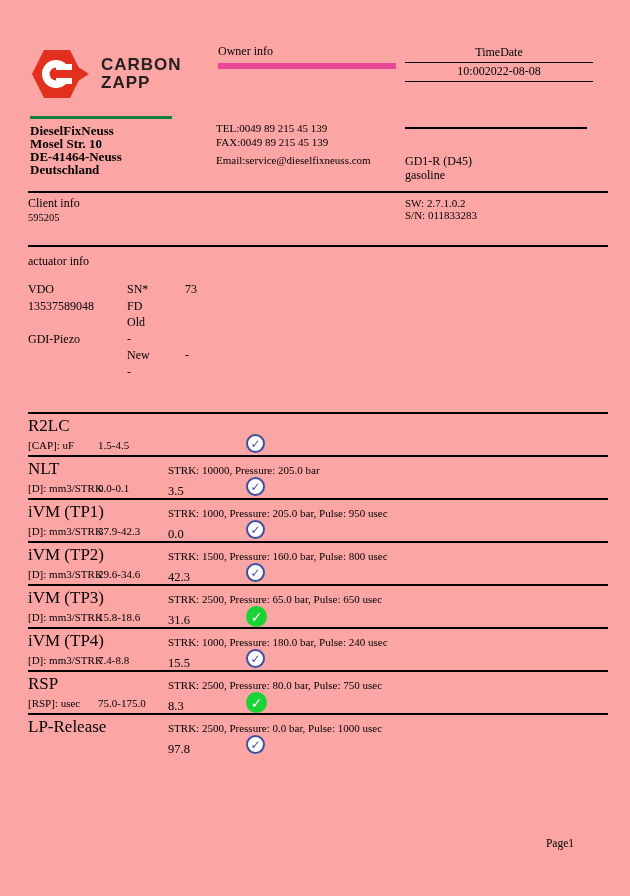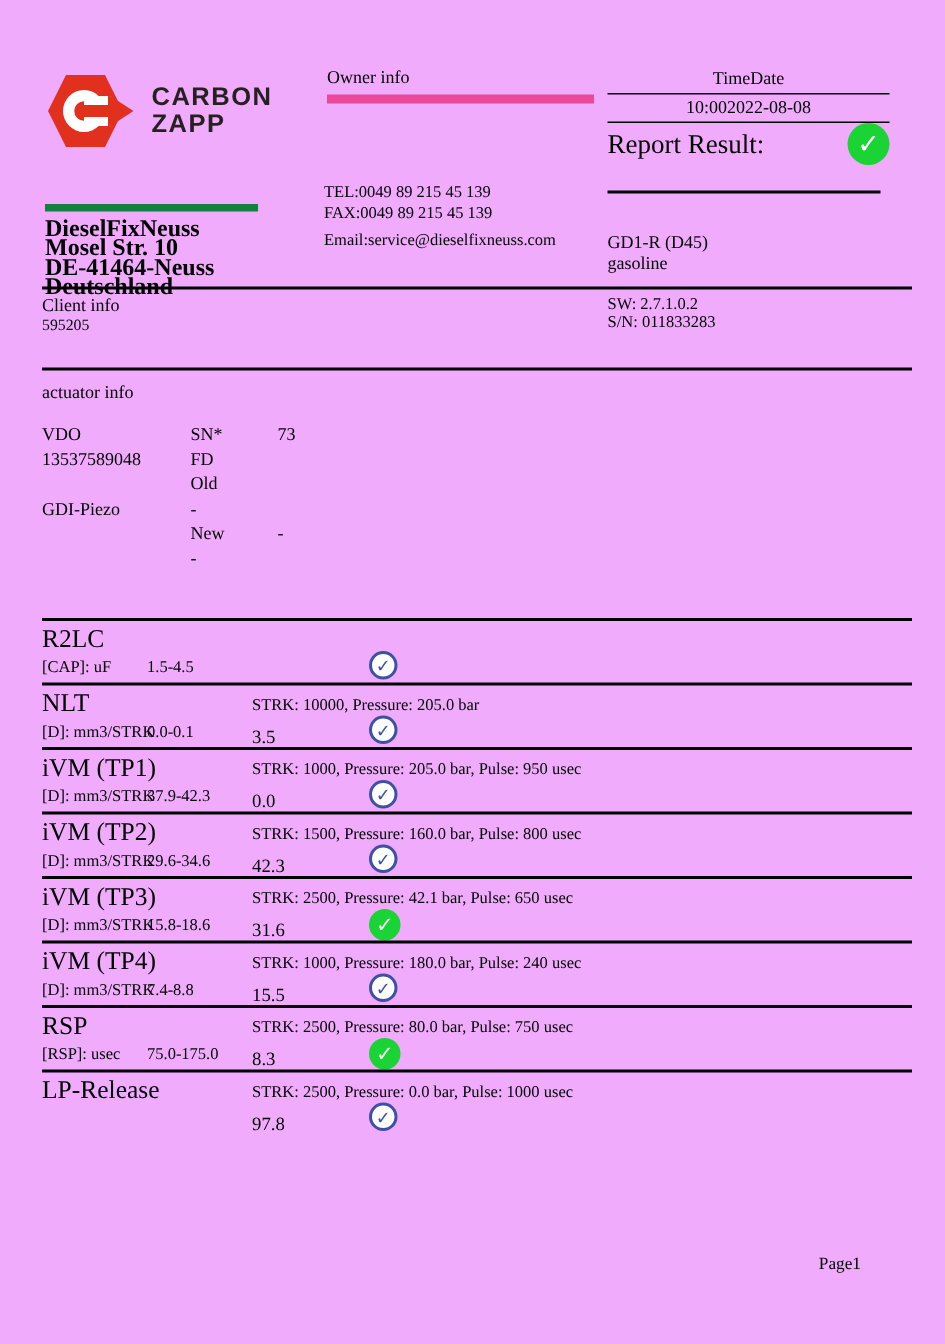--- a/index.html
+++ b/index.html
@@ -1,17 +1,17 @@
 <!DOCTYPE html>
 <html><head>
 <meta charset="utf-8">
 <style>
   html,body { margin:0; padding:0; background:#ffffff; }
   .page {
-    position:relative; width:630px; height:896px; background:#f0abfc;
+    position:relative; width:630px; height:896px; background:#fca5a5;
     font-family:"Liberation Serif", serif; color:#000; overflow:hidden;
   }
   .abs { position:absolute; }
 
   
   .logo { left:30px; top:47px; display:flex; align-items:center; gap:9px; }
   .logo-text {
     font-family:"Liberation Sans", sans-serif; font-weight:bold;
     font-size:17px; line-height:18px; letter-spacing:1px; color:#262120;
   }
@@ -31,22 +31,22 @@
     justify-content:center; font-family:"DejaVu Sans", sans-serif;
     font-weight:bold; box-sizing:border-box; }
   .check::before { content:"\2713"; }
   .check[data-status="blue"] { width:19px; height:19px;
     border:2px solid #3c50a5; background:#fff; color:#3c50a5; font-size:12px; }
   .check[data-status="green"] { width:21px; height:21px;
     background:#1ad334; color:#fff; font-size:14px; }
   .check.large[data-status="green"] { width:28px; height:28px; font-size:18px; }
 
   
-  .address { left:30px; top:116px; width:142px; border-top:5px solid #15803d;
-    padding-top:5px; font-size:16px; font-weight:bold; line-height:13px;margin-top:20px; }
+  .address { left:30px; top:116px; width:142px; border-top:3px solid #15803d;
+    padding-top:5px; font-size:13px; font-weight:bold; line-height:13px; }
   .contact { left:216px; top:121px; font-size:11px; line-height:14px; }
   .contact-email { margin-top:4px; }
   .machine { left:405px; top:127px; width:182px; border-top:2px solid #000;
     padding-top:25px; font-size:12px; line-height:14px; }
   .machine-sw { margin-top:15px; font-size:11px; line-height:12px; }
 
   .hr { left:28px; width:580px; border-top:2px solid #000; height:0; }
 
   .client-label { left:28px; top:196px; font-size:12px; }
   .client-value { left:28px; top:212px; font-size:10.5px; }
@@ -93,24 +93,20 @@
     <div class="td-row">
       <span>Time</span>
       <span>Date</span>
     </div>
     <div class="td-row">
       <span>10:00</span>
       <span>2022-08-08</span>
     </div>
   </div>
 
-  <div class="abs report-result">
-    <span class="report-result-text">Report Result:</span>
-    <span class="check large" data-status="green"></span>
-  </div>
 
   <div class="abs address">
     <div>DieselFixNeuss</div>
     <div>Mosel Str. 10</div>
     <div>DE-41464-Neuss</div>
     <div>Deutschland</div>
   </div>
 
   <div class="abs contact">
     <div>TEL:0049 89 215 45 139</div>
@@ -188,21 +184,21 @@
       <span class="test-title">iVM (TP2)</span>
       <span class="test-params">STRK: 1500, Pressure: 160.0 bar, Pulse: 800 usec</span>
       <span class="test-label">[D]: mm3/STRK</span>
       <span class="test-range">29.6-34.6</span>
       <span class="test-value">31.6</span>
       <span class="test-status check" data-status="blue"></span>
     </div>
 
     <div class="test-row">
       <span class="test-title">iVM (TP3)</span>
-      <span class="test-params">STRK: 2500, Pressure: 42.1 bar, Pulse: 650 usec</span>
+      <span class="test-params">STRK: 2500, Pressure: 65.0 bar, Pulse: 650 usec</span>
       <span class="test-label">[D]: mm3/STRK</span>
       <span class="test-range">15.8-18.6</span>
       <span class="test-value">15.5</span>
       <span class="test-status check" data-status="green"></span>
     </div>
 
     <div class="test-row">
       <span class="test-title">iVM (TP4)</span>
       <span class="test-params">STRK: 1000, Pressure: 180.0 bar, Pulse: 240 usec</span>
       <span class="test-label">[D]: mm3/STRK</span>

